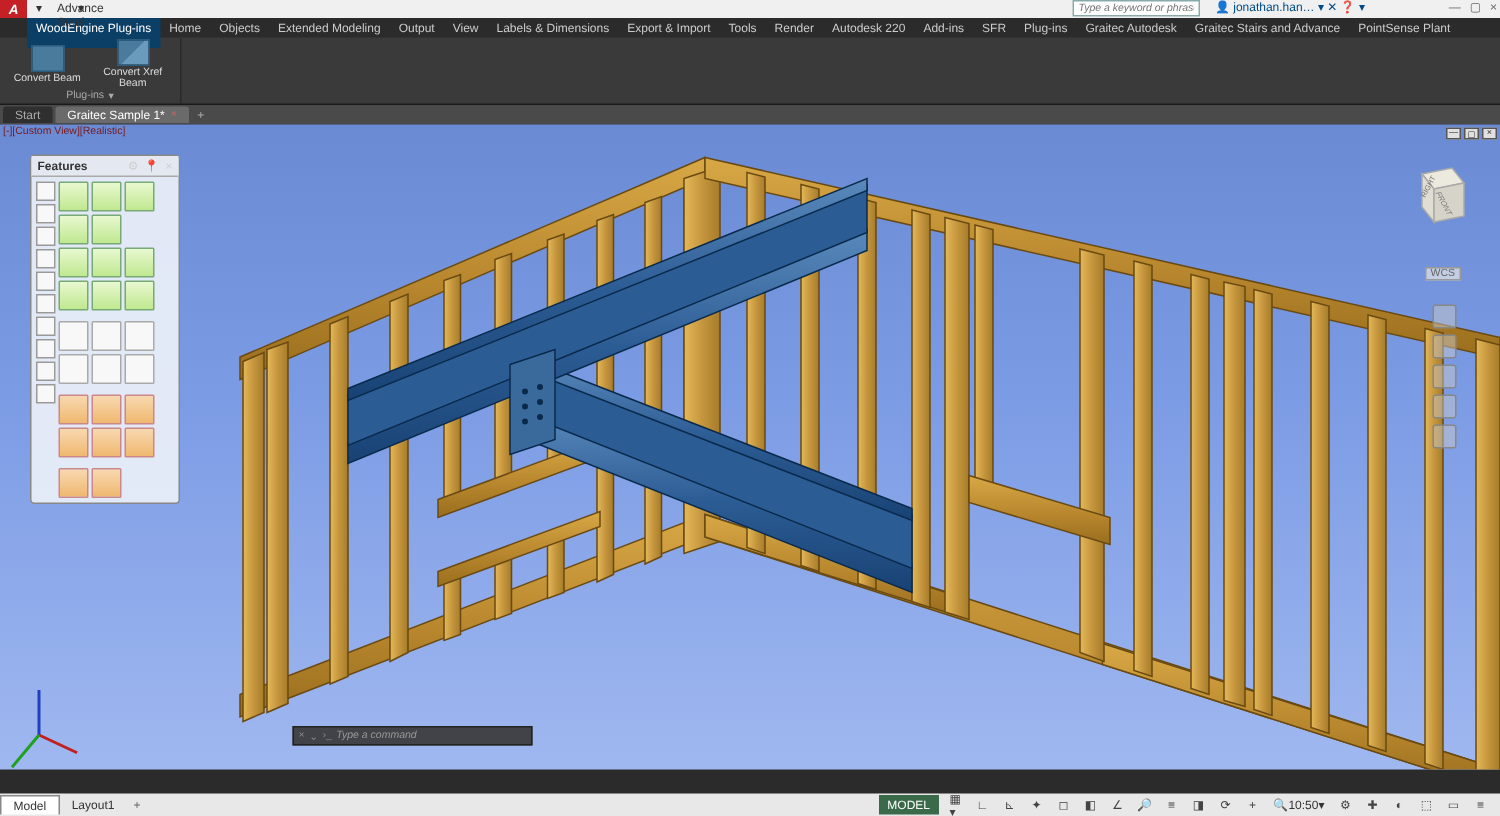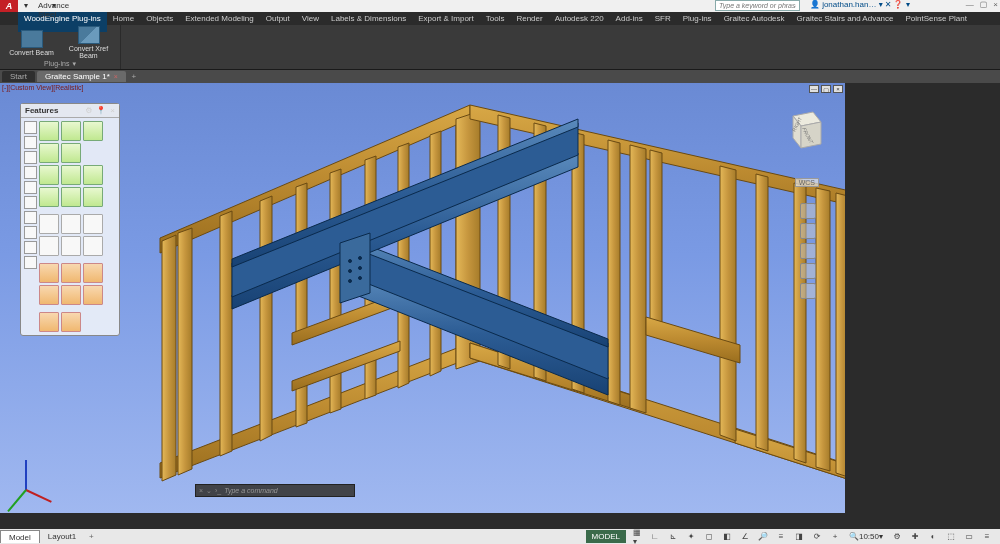--- a/index.html
+++ b/index.html
@@ -27,21 +27,21 @@
 .ricon{width:22px;height:18px;background:#4a7a9c;border:1px solid #2a5a7c}
 .ricon.xref{background:linear-gradient(135deg,#4a7a9c 49%,#6a9abc 50%)}
 .rpanel .title{font-size:7px;color:#aaa;text-align:center;height:10px;display:flex;align-items:center;justify-content:center;gap:3px}
 
 .doctabs{height:13px;background:#4a4a4a;display:flex;align-items:center;padding-left:2px;gap:2px;font-size:8px}
 .doctab{height:11px;padding:0 8px;background:#2f2f2f;color:#aaa;border-radius:2px 2px 0 0;display:flex;align-items:center;gap:4px}
 .doctab.active{background:#6a6a6a;color:#fff}
 .doctab .x{color:#c66;font-size:7px}
 .doctabs .plus{width:12px;height:11px;color:#aaa;display:flex;align-items:center;justify-content:center}
 
-.viewport{position:absolute;left:0;top:83px;width:845px;height:430px;background:linear-gradient(to bottom,#6a8ad4 0%,#7a9ae4 40%,#a0b8f0 100%);overflow:hidden}
+.viewport{position:absolute;left:0;top:83px;width:1000px;height:430px;background:linear-gradient(to bottom,#6a8ad4 0%,#7a9ae4 40%,#a0b8f0 100%);overflow:hidden}
 .vpcontrols{position:absolute;left:2px;top:1px;font-size:7px;color:#7a1a1a;display:flex;gap:0}
 .vp-topright{position:absolute;right:2px;top:2px;display:flex;gap:2px}
 .vp-topright span{width:10px;height:8px;border:1px solid #555;background:#e0e0e0;font-size:6px;display:flex;align-items:center;justify-content:center;color:#333}
 
 .features{position:absolute;left:20px;top:20px;width:100px;background:rgba(235,240,248,0.92);border:1px solid #888;border-radius:3px;font-size:8px}
 .features .hdr{height:14px;display:flex;align-items:center;padding:0 4px;gap:4px;background:#e4e8f0;border-bottom:1px solid #aaa}
 .features .hdr .t{flex:1;font-weight:bold;color:#333}
 .features .grid{padding:3px;display:flex;gap:2px}
 .features .leftcol{display:flex;flex-direction:column;gap:2px}
 .features .mini{width:13px;height:13px;border:1px solid #999;background:#f8f8f8;position:relative}

